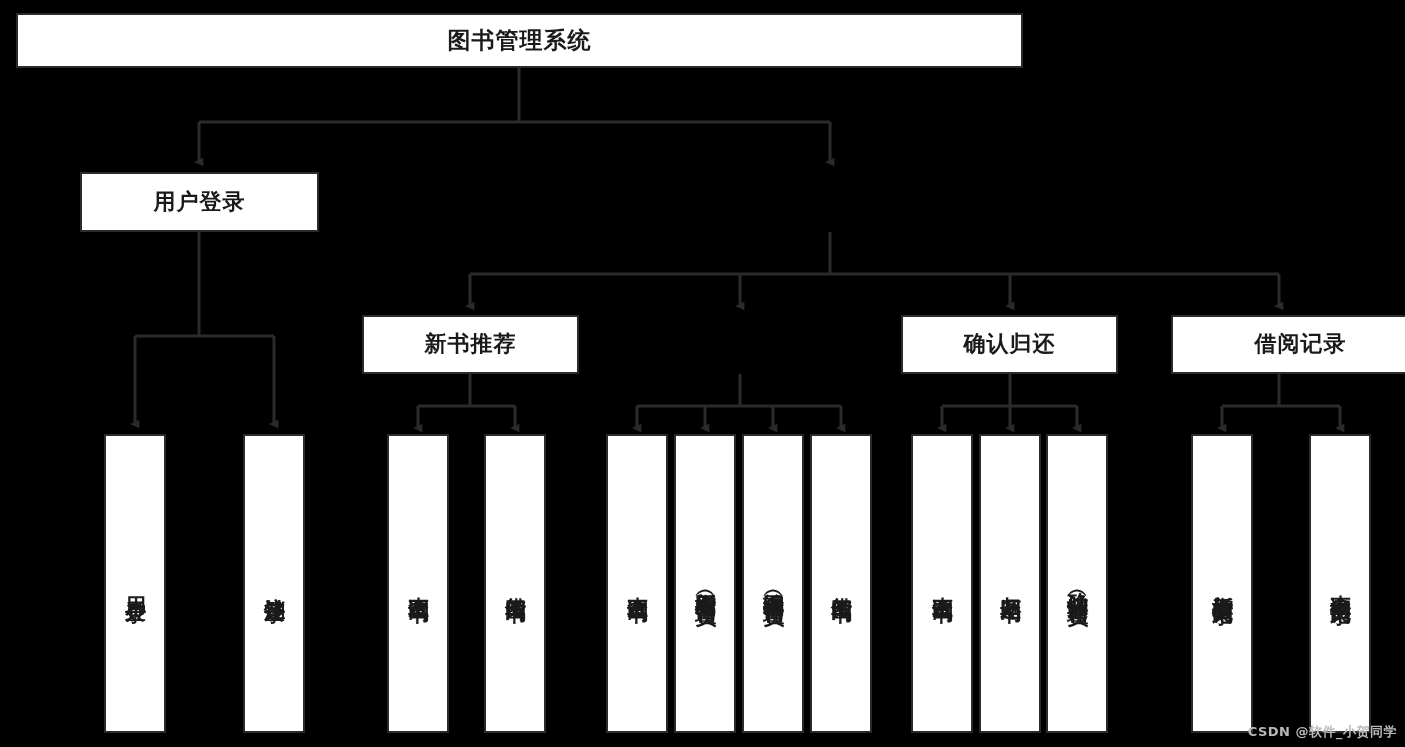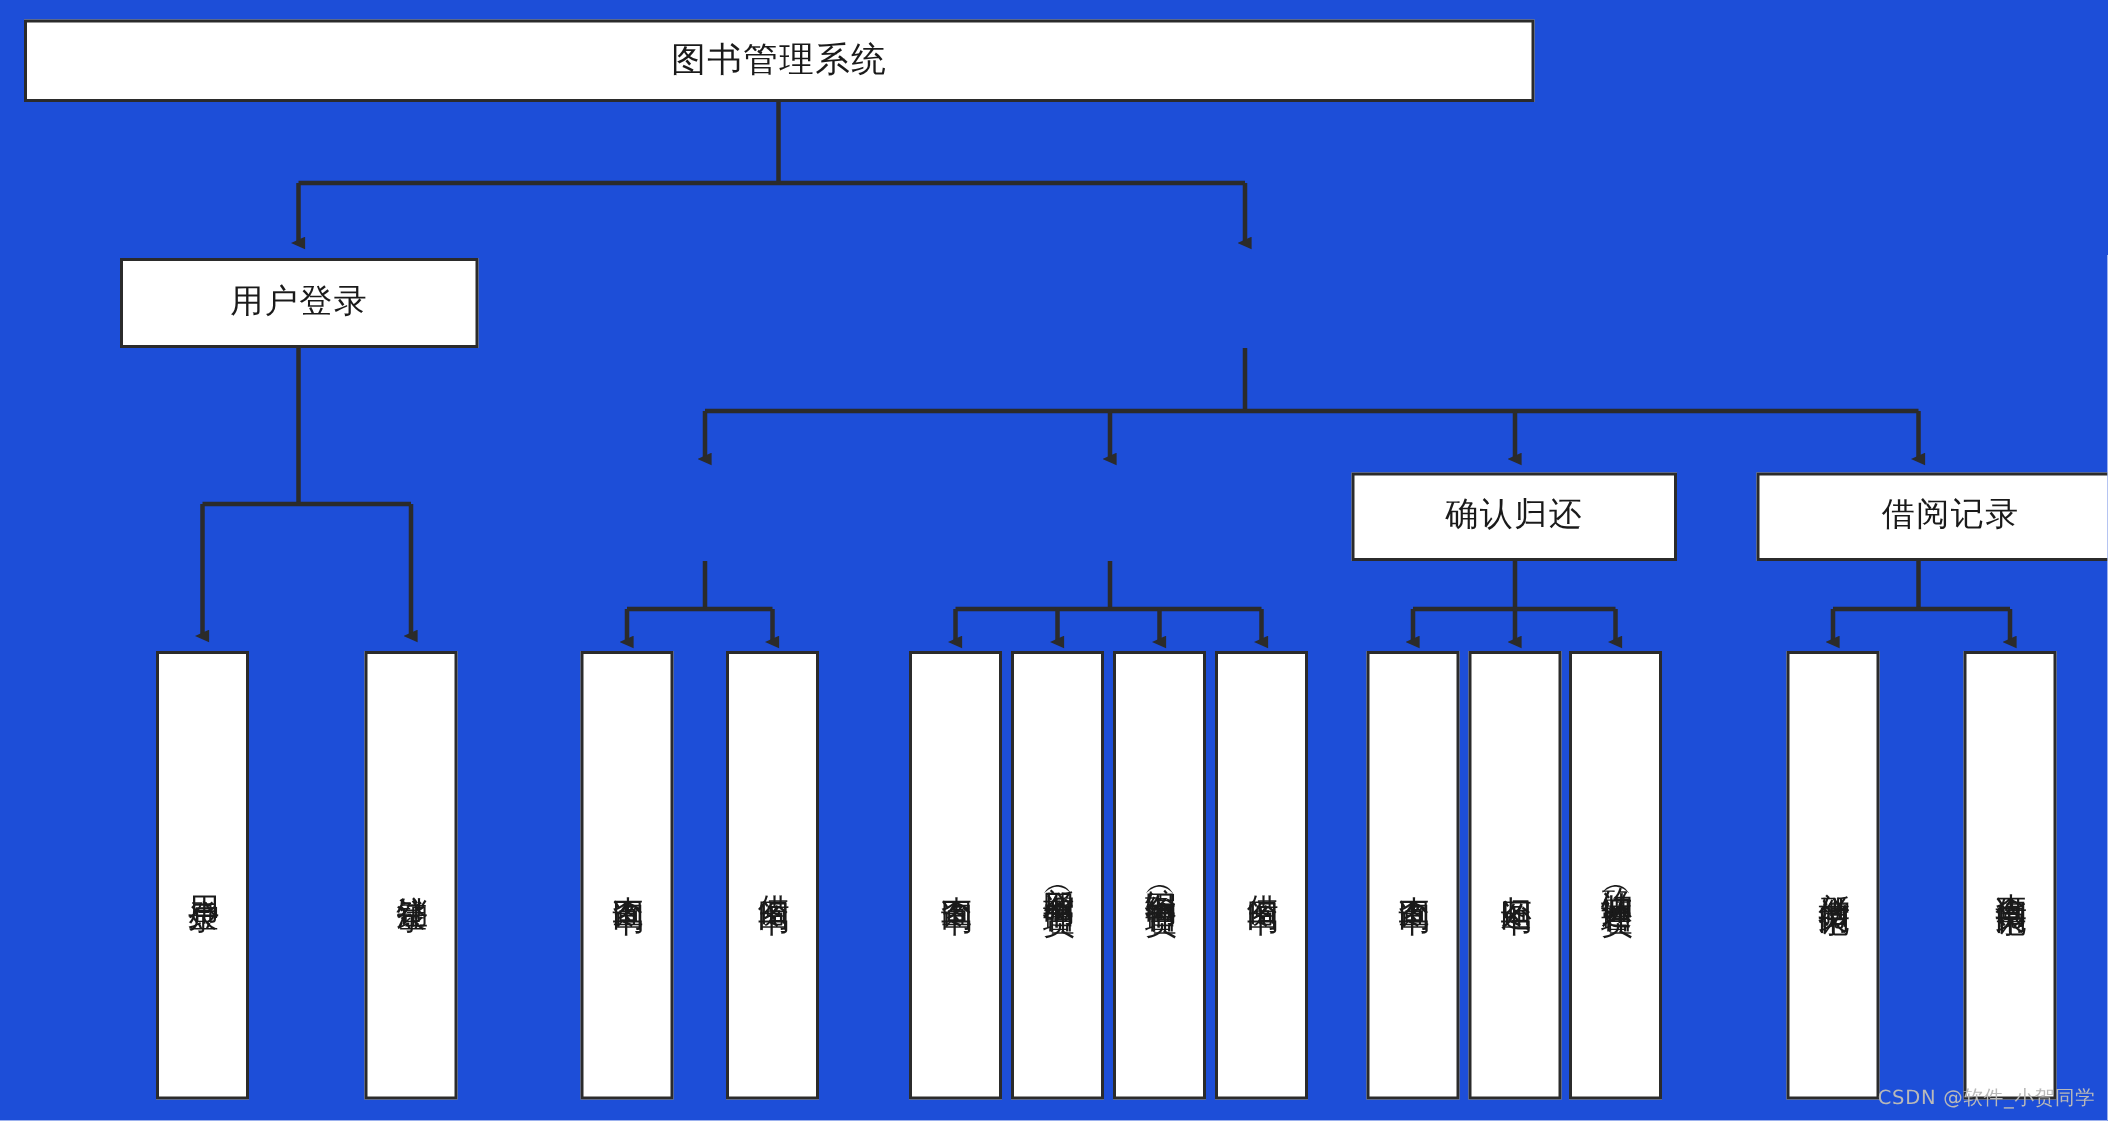--- a/index.html
+++ b/index.html
@@ -4,22 +4,23 @@
 <style>
   html,body{margin:0;padding:0;background:#ffffff;}
   body{
     font-family:"DejaVu Sans","Liberation Sans",sans-serif;
     -webkit-font-smoothing:antialiased;
   }
   #stage{
     position:relative;
     width:1405px;
     height:747px;
-    background:#1d4ed8;
+    background:#000000;
     overflow:hidden;
+    font-weight:bold;
   }
   svg#wires{
     position:absolute;
     left:0; top:0;
     width:1405px;
     height:747px;
     pointer-events:none;
   }
   .node{
     position:absolute;
@@ -123,20 +124,23 @@
   </svg>
 
   <div class="node horiz root" style="left:16px;top:13px;width:1007px;height:55px;">
     <span>图书管理系统</span>
   </div>
 
   <div class="node horiz" style="left:80px;top:172px;width:239px;height:60px;">
     <span>用户登录</span>
   </div>
 
+  <div class="node horiz" style="left:362px;top:315px;width:217px;height:59px;">
+    <span>新书推荐</span>
+  </div>
   <div class="node horiz" style="left:901px;top:315px;width:217px;height:59px;">
     <span>确认归还</span>
   </div>
   <div class="node horiz" style="left:1171px;top:315px;width:259px;height:59px;">
     <span>借阅记录</span>
   </div>
 
   <div class="node vert" style="left:104px;top:434px;width:62px;height:299px;">
     <span class="vtext">用户登录</span>
   </div>

